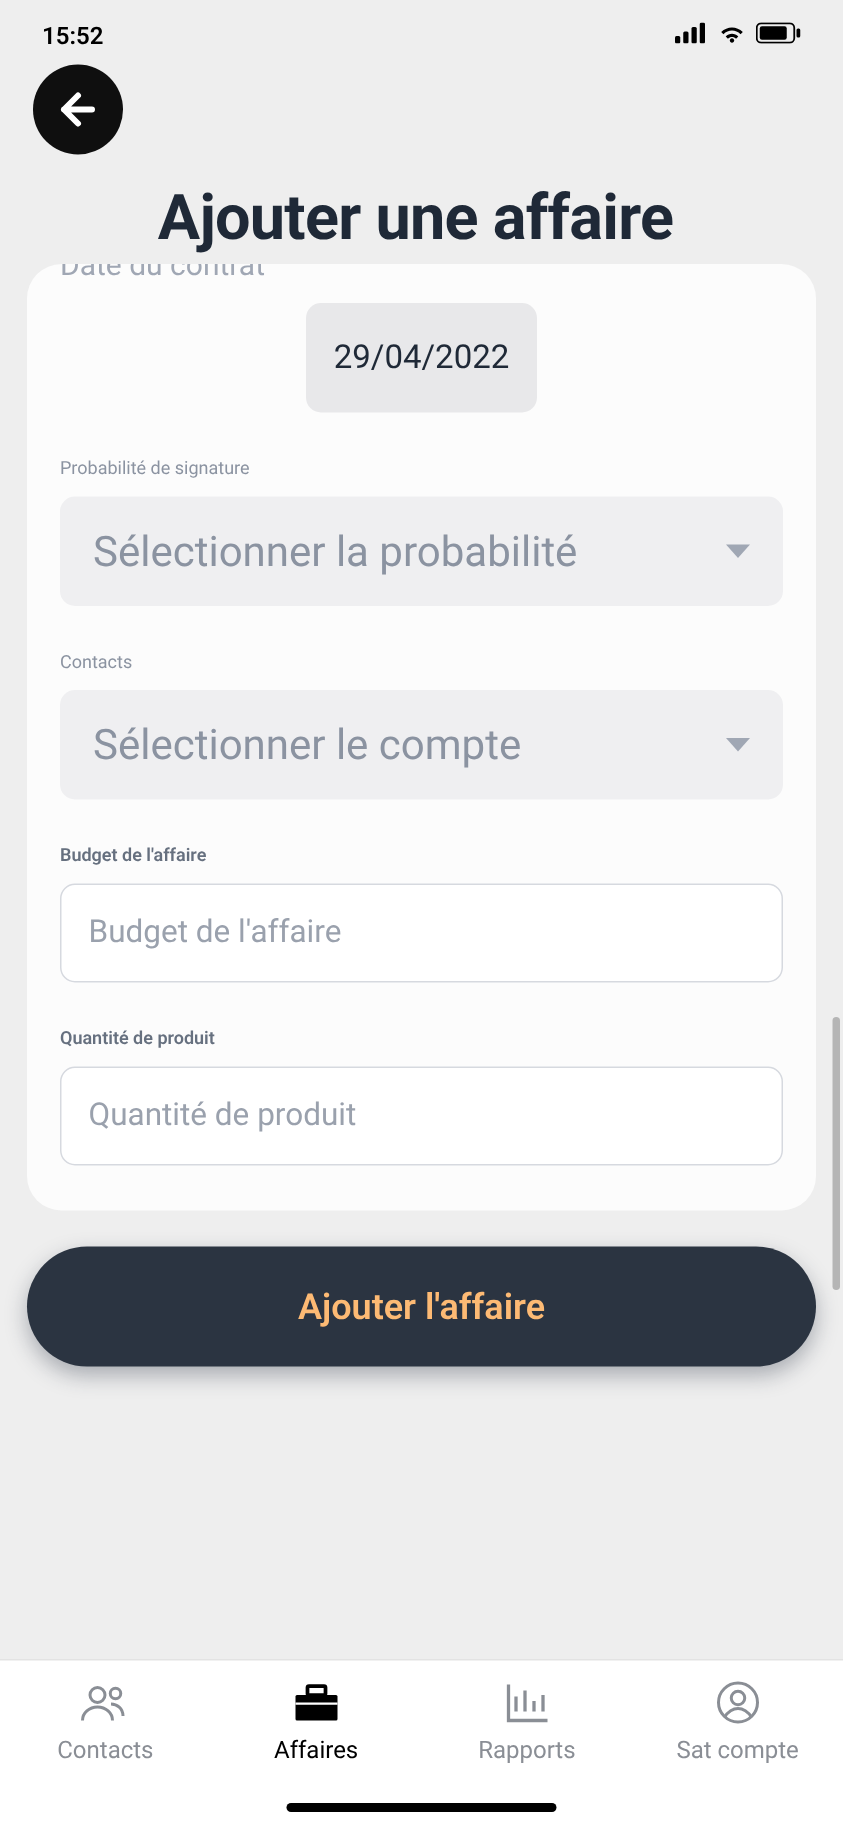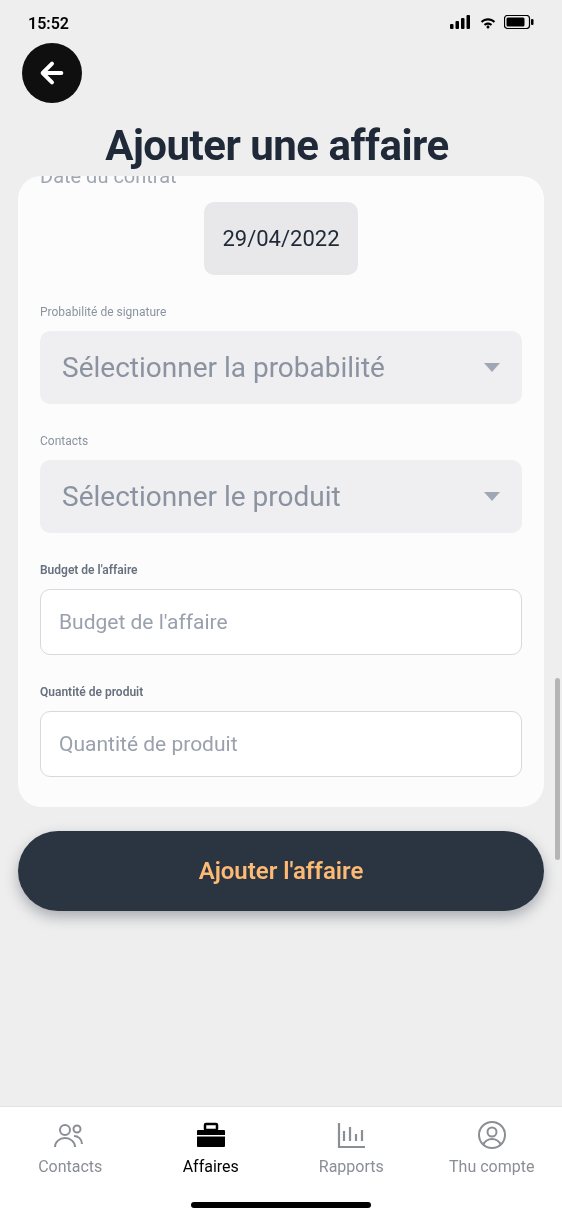--- a/index.html
+++ b/index.html
@@ -87,21 +87,21 @@
     <span class="field-label">Probabilité de signature</span>
     <div class="select">
       <span class="select-text">Sélectionner la probabilité</span>
       <span class="chevron"></span>
     </div>
   </div>
 
   <div class="field">
     <span class="field-label">Contacts</span>
     <div class="select">
-      <span class="select-text">Sélectionner le produit</span>
+      <span class="select-text">Sélectionner le compte</span>
       <span class="chevron"></span>
     </div>
   </div>
 
   <div class="field">
     <span class="field-label dark">Budget de l'affaire</span>
     <input class="text-input" placeholder="Budget de l'affaire" style="">
   </div>
 
   <div class="field">
@@ -146,17 +146,17 @@
     <span class="tab-label">Rapports</span>
   </div>
   <div class="tab">
     <span class="tab-icon">
       <svg width="30" height="30" viewBox="0 0 30 30" fill="none" stroke="#8a8e95" stroke-width="2">
           <circle cx="15" cy="15" r="13"></circle>
           <circle cx="15" cy="12" r="4.5"></circle>
           <path d="M6 25c2-4 6-6 9-6s7 2 9 6"></path>
         </svg>
     </span>
-    <span class="tab-label">Thu compte</span>
+    <span class="tab-label">Sat compte</span>
   </div>
 </div>
 
 <div class="home-indicator"></div>
 
 </body></html>

